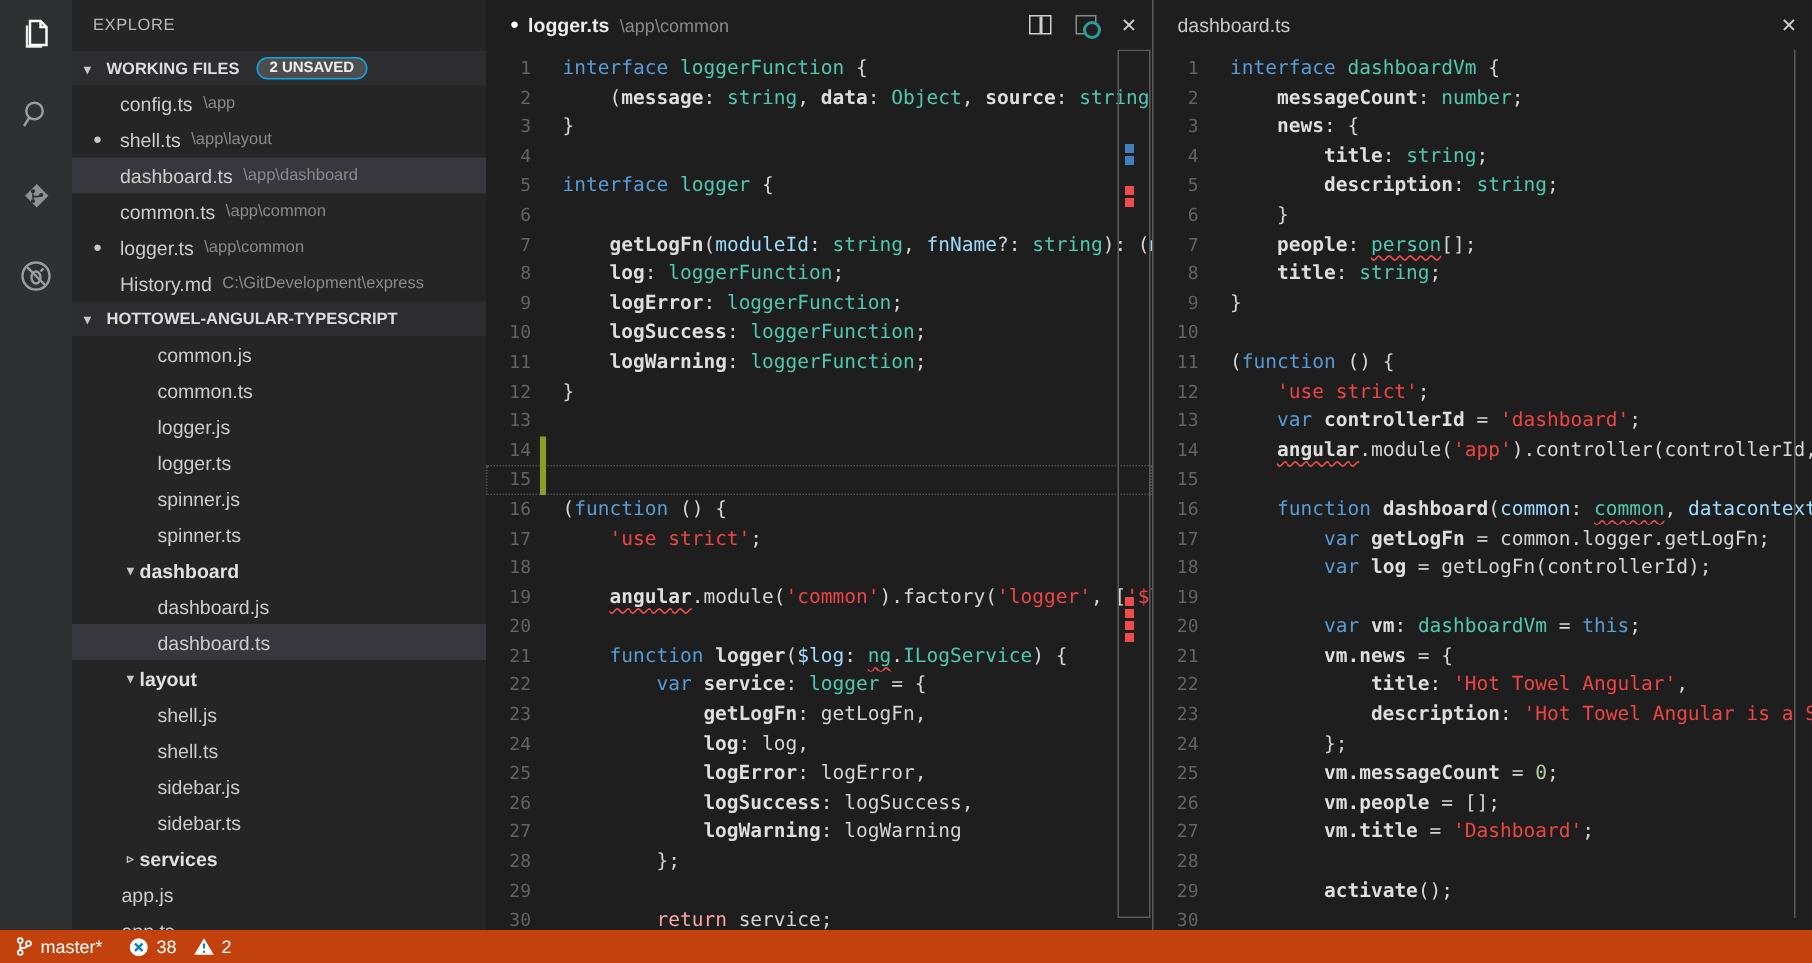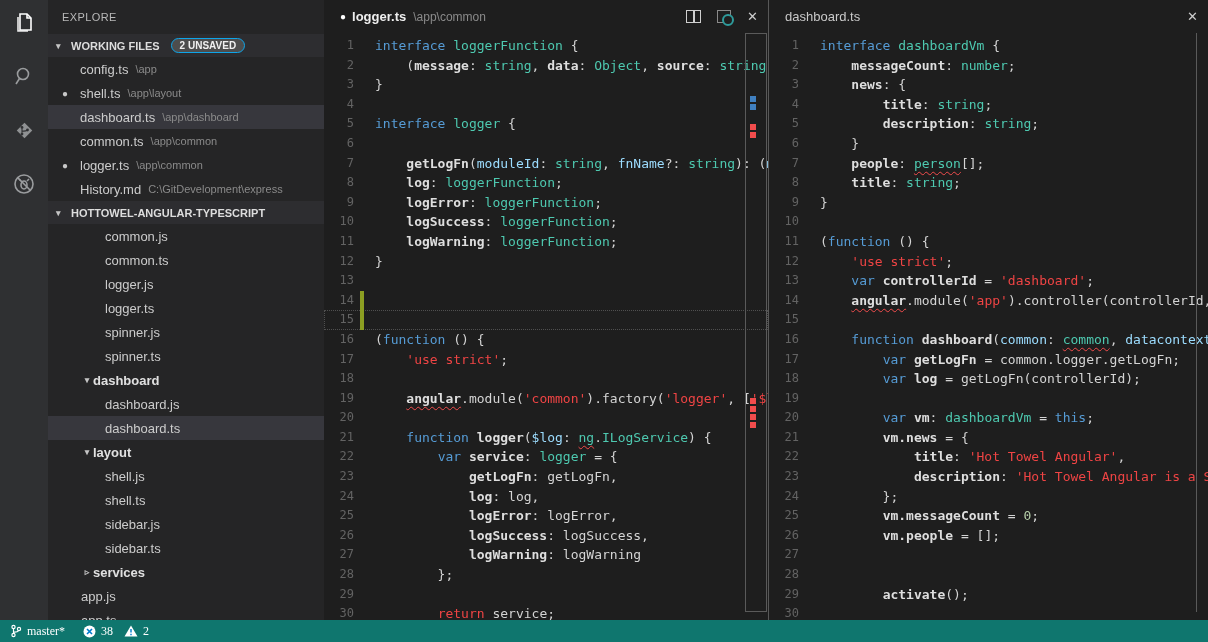--- a/index.html
+++ b/index.html
@@ -54,31 +54,31 @@
   .code-area { position:relative; flex:1; overflow:hidden;
                font-family:"DejaVu Sans Mono","Liberation Mono",monospace; font-size:13px; }
   .lines { position:absolute; top:3px; left:0; right:0; }
   .code-line { height:19.6px; line-height:19.6px; display:flex; position:relative; white-space:pre; }
   .ln { flex:0 0 30px; text-align:right; color:#636363; font-size:12px; }
   .code { padding-left:21px; color:#d4d4d4; }
   .code-line.mod::before { content:""; position:absolute; left:36px; top:0; bottom:0; width:4px; background:#8c9e22; }
   .code-line.cur { outline:1px dotted #4f4f4f; outline-offset:-1px; }
   .tk-k { color:#569cd6; } .tk-t { color:#4ec9b0; } .tk-v { color:#9cdcfe; }
   .tk-p { color:#dedede; font-weight:bold; } .tk-s { color:#ef4444; }
-  .tk-d { color:#d4d4d4; } .tk-c { color:#ef4444; } .tk-n { color:#b5cea8; }
+  .tk-d { color:#d4d4d4; } .tk-c { color:#fca5a5; } .tk-n { color:#b5cea8; }
   .sq { text-decoration: underline wavy #f14c4c 1px; text-underline-offset:3px; }
 
   .ruler { position:absolute; top:0; right:0; width:24px; bottom:0; }
   .ruler .slider { position:absolute; left:1px; right:1px; top:0; bottom:8px; border:1px solid #5a5a5a; }
   .ruler .mark { position:absolute; width:6px; height:6px; left:6px; }
   .scrollbar-thin { position:absolute; top:0; right:0; bottom:8px; width:12px; border-left:1px solid #5a5a5a; }
 
   
-  .status-bar { height:22px; background:#0f766e; flex:none; display:flex; align-items:center;
-                color:#ffffff; font-size:12px; padding:0 10px; gap:18px;font-family:Liberation Serif, serif; }
+  .status-bar { height:22px; background:#c2410c; flex:none; display:flex; align-items:center;
+                color:#ffffff; font-size:12px; padding:0 10px; gap:18px; }
   .sb-group { display:flex; align-items:center; gap:5px; cursor:pointer; }
   .sb-right { margin-left:auto; display:flex; align-items:center; gap:22px; }
   .sb-ico svg { display:block; }
 </style>
 </head>
 <body>
 
 <div class="app">
   <div class="main">
 
@@ -316,21 +316,21 @@
             <div class="code-line"><span class="ln">17</span><span class="code"><span class="tk-d">        </span><span class="tk-k">var</span><span class="tk-d"> </span><span class="tk-p">getLogFn</span><span class="tk-d"> = common.logger.getLogFn;</span></span></div>
             <div class="code-line"><span class="ln">18</span><span class="code"><span class="tk-d">        </span><span class="tk-k">var</span><span class="tk-d"> </span><span class="tk-p">log</span><span class="tk-d"> = getLogFn(controllerId);</span></span></div>
             <div class="code-line"><span class="ln">19</span><span class="code"></span></div>
             <div class="code-line"><span class="ln">20</span><span class="code"><span class="tk-d">        </span><span class="tk-k">var</span><span class="tk-d"> </span><span class="tk-p">vm</span><span class="tk-d">: </span><span class="tk-t">dashboardVm</span><span class="tk-d"> = </span><span class="tk-k">this</span><span class="tk-d">;</span></span></div>
             <div class="code-line"><span class="ln">21</span><span class="code"><span class="tk-d">        </span><span class="tk-p">vm.news</span><span class="tk-d"> = {</span></span></div>
             <div class="code-line"><span class="ln">22</span><span class="code"><span class="tk-d">            </span><span class="tk-p">title</span><span class="tk-d">: </span><span class="tk-s">'Hot Towel Angular'</span><span class="tk-d">,</span></span></div>
             <div class="code-line"><span class="ln">23</span><span class="code"><span class="tk-d">            </span><span class="tk-p">description</span><span class="tk-d">: </span><span class="tk-s">'Hot Towel Angular is a SP</span></span></div>
             <div class="code-line"><span class="ln">24</span><span class="code"><span class="tk-d">        };</span></span></div>
             <div class="code-line"><span class="ln">25</span><span class="code"><span class="tk-d">        </span><span class="tk-p">vm.messageCount</span><span class="tk-d"> = </span><span class="tk-n">0</span><span class="tk-d">;</span></span></div>
             <div class="code-line"><span class="ln">26</span><span class="code"><span class="tk-d">        </span><span class="tk-p">vm.people</span><span class="tk-d"> = [];</span></span></div>
-            <div class="code-line"><span class="ln">27</span></div>
+            <div class="code-line"><span class="ln">27</span><span class="code"><span class="tk-d">        </span><span class="tk-p">vm.title</span><span class="tk-d"> = </span><span class="tk-s">'Dashboard'</span><span class="tk-d">;</span></span></div>
             <div class="code-line"><span class="ln">28</span><span class="code"></span></div>
             <div class="code-line"><span class="ln">29</span><span class="code"><span class="tk-d">        </span><span class="tk-p">activate</span><span class="tk-d">();</span></span></div>
             <div class="code-line"><span class="ln">30</span><span class="code"></span></div>
           </div>
         <div class="scrollbar-thin"></div>
       </div>
     </div>
 
   </div>
 

